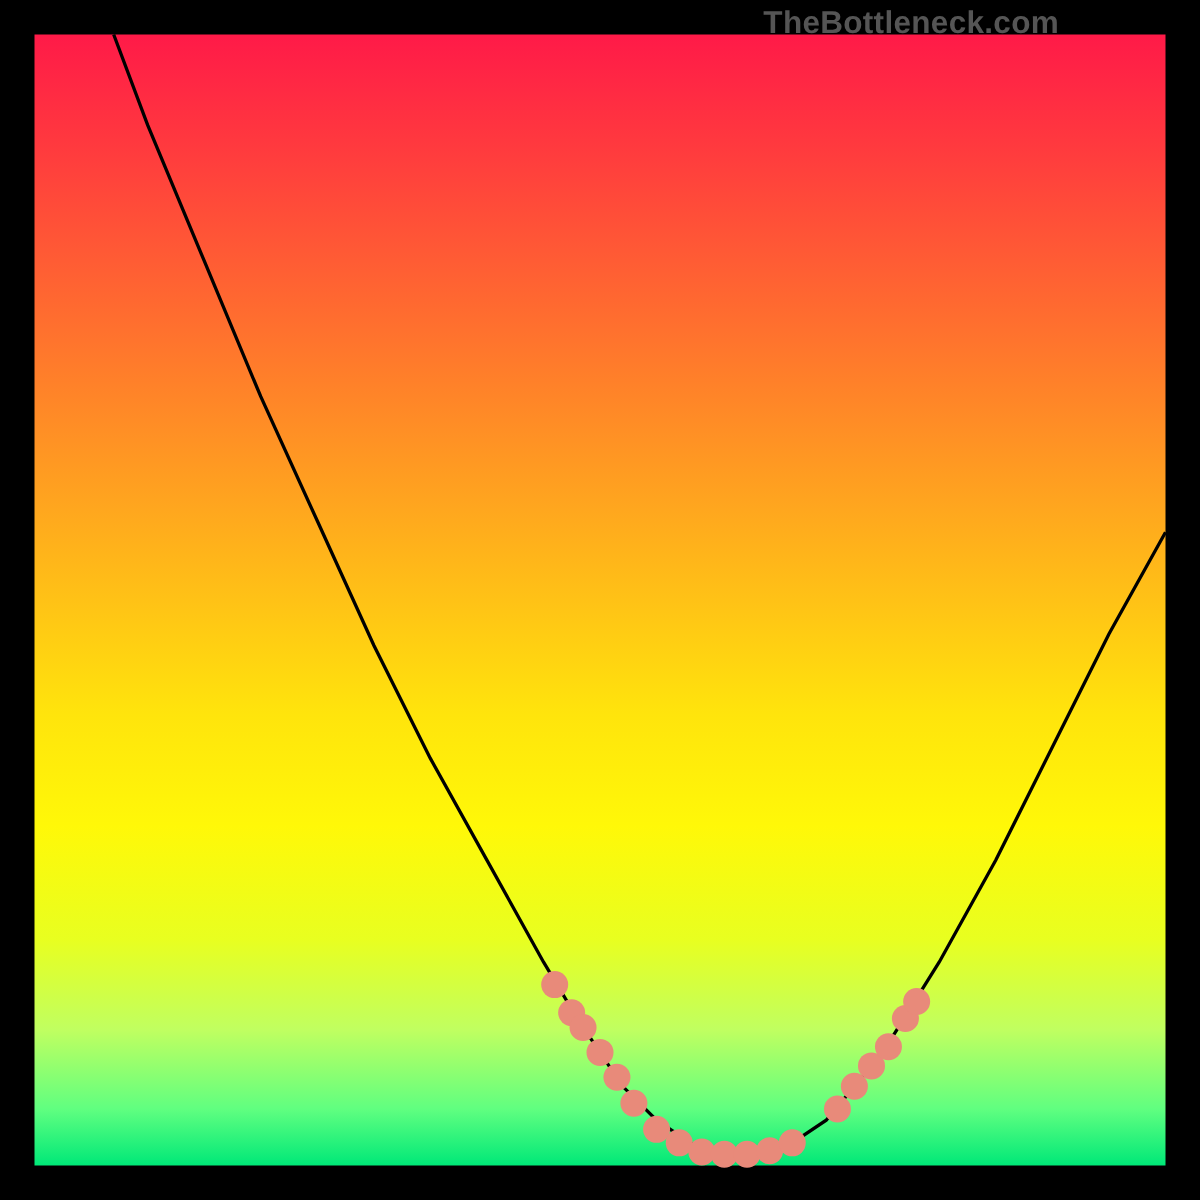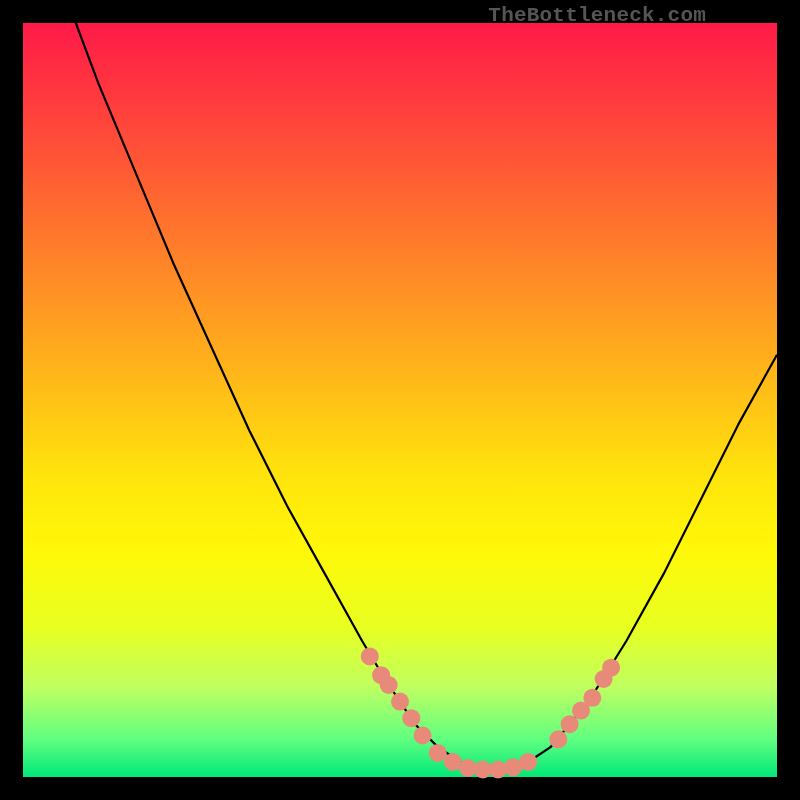--- a/index.html
+++ b/index.html
@@ -2,21 +2,20 @@
 <html><head>
 <meta charset="utf-8">
 <style>
   * { margin: 0; padding: 0; box-sizing: border-box; }
   body { background: #000; width: 800px; height: 800px; overflow: hidden; font-family: Arial, sans-serif; }
   .frame {
     width: 716px;
     height: 800px;
     background: #000;
     position: relative;
-    font-family: Liberation Mono, monospace;
   }
   .plot-area {
     position: absolute;
     left: 23px;
     top: 23px;
     width: 754px;
     height: 754px;
     background: linear-gradient(to bottom,
       #ff1a48 0%,
       #ff3a3e 10%,

